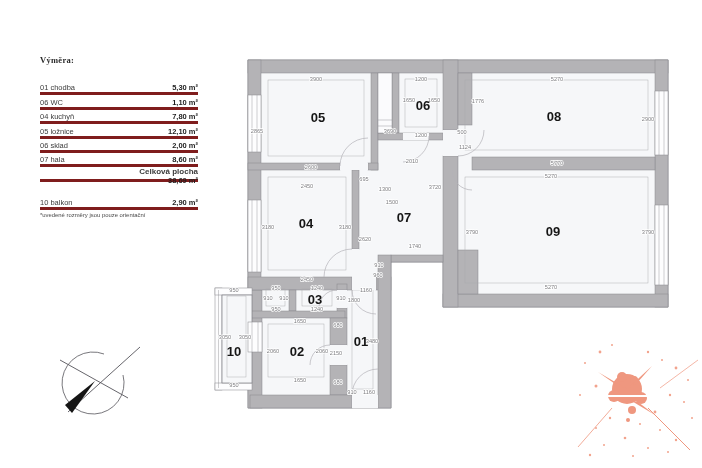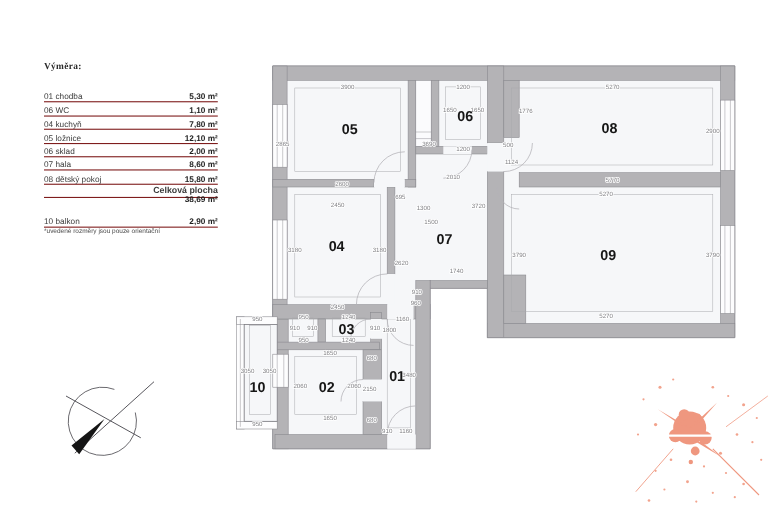--- a/index.html
+++ b/index.html
@@ -2,21 +2,21 @@
 <html><head>
 <meta charset="utf-8">
 <style>
   html,body{margin:0;padding:0;background:#ffffff;}
   body{width:702px;height:468px;position:relative;overflow:hidden;
        font-family:"Liberation Sans",sans-serif;}
   
   .legend{position:absolute;left:40px;top:55px;width:158px;color:#2b2b2b;}
   .legend-title{font-size:8.5px;font-weight:bold;letter-spacing:.3px;margin-bottom:16px;font-family:Liberation Serif, serif;}
   .lrow{display:flex;justify-content:space-between;align-items:flex-end;
-        border-bottom:1px solid #7f1d1d;font-size:7.5px;height:11.4px;}
+        border-bottom:3px solid #7f1d1d;font-size:7.5px;height:11.4px;}
   .lrow .lab{color:#3c3c3c;}
   .lrow .val{font-weight:bold;color:#1e1e1e;}
   .ltotal{flex-direction:column;}
   .ltotal .lab{font-weight:bold;font-size:8px;}
   .lextra{margin-top:14px;}
   .lfoot{font-size:5.9px;color:#4a4a4a;margin-top:1.5px;}
   
   svg{position:absolute;left:0;top:0;}
   .wall{fill:#b4b3b6;stroke:#87868c;stroke-width:.5;}
   .roomfill{fill:#f6f7f9;stroke:#7d7c82;stroke-width:.7;}
@@ -54,24 +54,20 @@
         <span class="lab">05 ložnice</span>
         <span class="val">12,10 m²</span>
       </div>
       <div class="lrow">
         <span class="lab">06 sklad</span>
         <span class="val">2,00 m²</span>
       </div>
       <div class="lrow">
         <span class="lab">07 hala</span>
         <span class="val">8,60 m²</span>
-      </div>
-      <div class="lrow">
-        <span class="lab">08 dětský pokoj</span>
-        <span class="val">15,80 m²</span>
       </div>
     </div>
   <div class="lrow ltotal">
     <span class="lab">Celková plocha</span>
     <span class="val">38,69 m²</span>
   </div>
   <div class="lrow lextra">
     <span class="lab">10 balkon</span>
     <span class="val">2,90 m²</span>
   </div>

